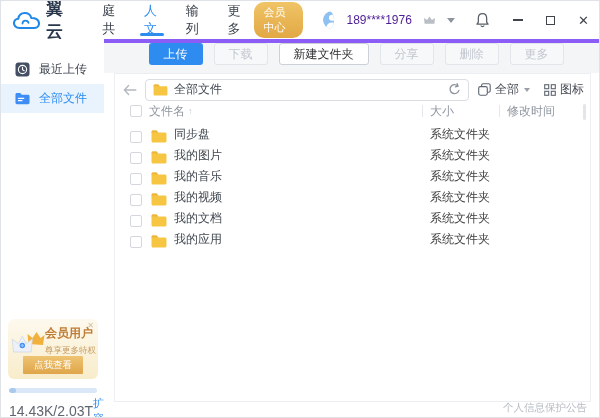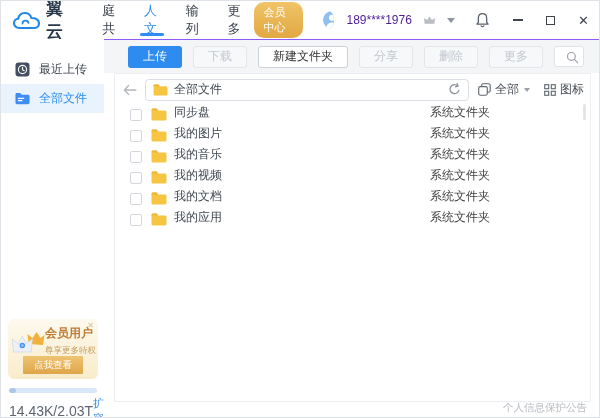--- a/index.html
+++ b/index.html
@@ -47,21 +47,21 @@
     font-size:9.5px; color:#fff; padding:2.5px 11px; border-radius:1px;
     background:linear-gradient(180deg,#eec473,#dfa54a); }
   
   .storage-bar { position:absolute; left:8px; top:349px; width:88px; height:5px; border-radius:3px; background:#d9e7f8; overflow:hidden; }
   .storage-fill { width:7px; height:100%; background:#a9c9ef; border-radius:3px; }
   .storage-row { position:absolute; left:8px; top:357px; width:88px; display:flex; justify-content:space-between; align-items:center; }
   .storage-usage { font-size:14px; color:#5f6670; }
   .storage-expand { font-size:11px; color:#2c8cf0; cursor:default; }
   
   .content { position:absolute; left:103px; top:0; right:0; bottom:0; background:#fff; }
-  .toolbar { height:34px; background:#f4f5f7; border-top:1px solid #8b5cf6; display:flex; align-items:center; padding:0 15px 0 24px; gap:11px; }
+  .toolbar { height:34px; background:#f4f5f7; border-top:4px solid #8b5cf6; display:flex; align-items:center; padding:0 15px 0 24px; gap:11px;flex-direction:column; }
   .btn { height:22px; border-radius:3px; font-size:12px; padding:0 14px; display:flex; align-items:center; border:1px solid transparent; cursor:default; white-space:nowrap; }
   .btn.primary { background:#2e8cf0; color:#fff; }
   .btn.default { background:#fff; border-color:#ccd1d9; color:#303133; }
   .btn.disabled { background:#f7f8fa; border-color:#e2e5ea; color:#c2c7cf; }
   .search { margin-left:auto; position:relative; width:88px; height:21px; }
   .search input { width:100%; height:100%; border:1px solid #dfe2e8; border-radius:3px; background:#fff; padding:0 20px 0 7px; font-size:11px; color:#333; outline:none; }
   .search .mag { position:absolute; right:5px; top:4px; }
   
   .panel { position:absolute; left:10px; right:8px; top:34px; bottom:15px; background:#fff; border:1px solid #eceef1; }
   .pathbar { height:26px; display:flex; align-items:center; padding:5px 6px 0 8px; }
@@ -250,20 +250,29 @@
               <rect x="0.7" y="0.7" width="4" height="4" fill="none" stroke="#5f6670" stroke-width="1.1"></rect>
               <rect x="7.3" y="0.7" width="4" height="4" fill="none" stroke="#5f6670" stroke-width="1.1"></rect>
               <rect x="0.7" y="7.3" width="4" height="4" fill="none" stroke="#5f6670" stroke-width="1.1"></rect>
               <rect x="7.3" y="7.3" width="4" height="4" fill="none" stroke="#5f6670" stroke-width="1.1"></rect>
             </svg>
           </span>
           <span class="tool-label">图标</span>
         </span>
       </div>
 
+      <div class="thead">
+        <span class="chk"></span>
+        <span class="col-name">
+          <span>文件名</span>
+          <span class="sort">↑</span>
+        </span>
+        <span class="col-size">大小</span>
+        <span class="col-mod">修改时间</span>
+      </div>
 
       <div id="file-rows">
           <div class="frow">
             <span class="chk"></span>
             <span class="fold-ic">
               <svg width="16" height="13" viewBox="0 0 16 13">
                 <path d="M0.5 2 C0.5 1.2 1.2 0.5 2 0.5 L5.6 0.5 L7.2 2.4 L14 2.4 C14.8 2.4 15.5 3.1 15.5 3.9 L15.5 11 C15.5 11.8 14.8 12.5 14 12.5 L2 12.5 C1.2 12.5 0.5 11.8 0.5 11 Z" fill="#f6c643"></path>
                 <path d="M0.5 2 C0.5 1.2 1.2 0.5 2 0.5 L5.6 0.5 L7.2 2.4 L0.5 2.4 Z" fill="#edb53b"></path>
               </svg>
             </span>

